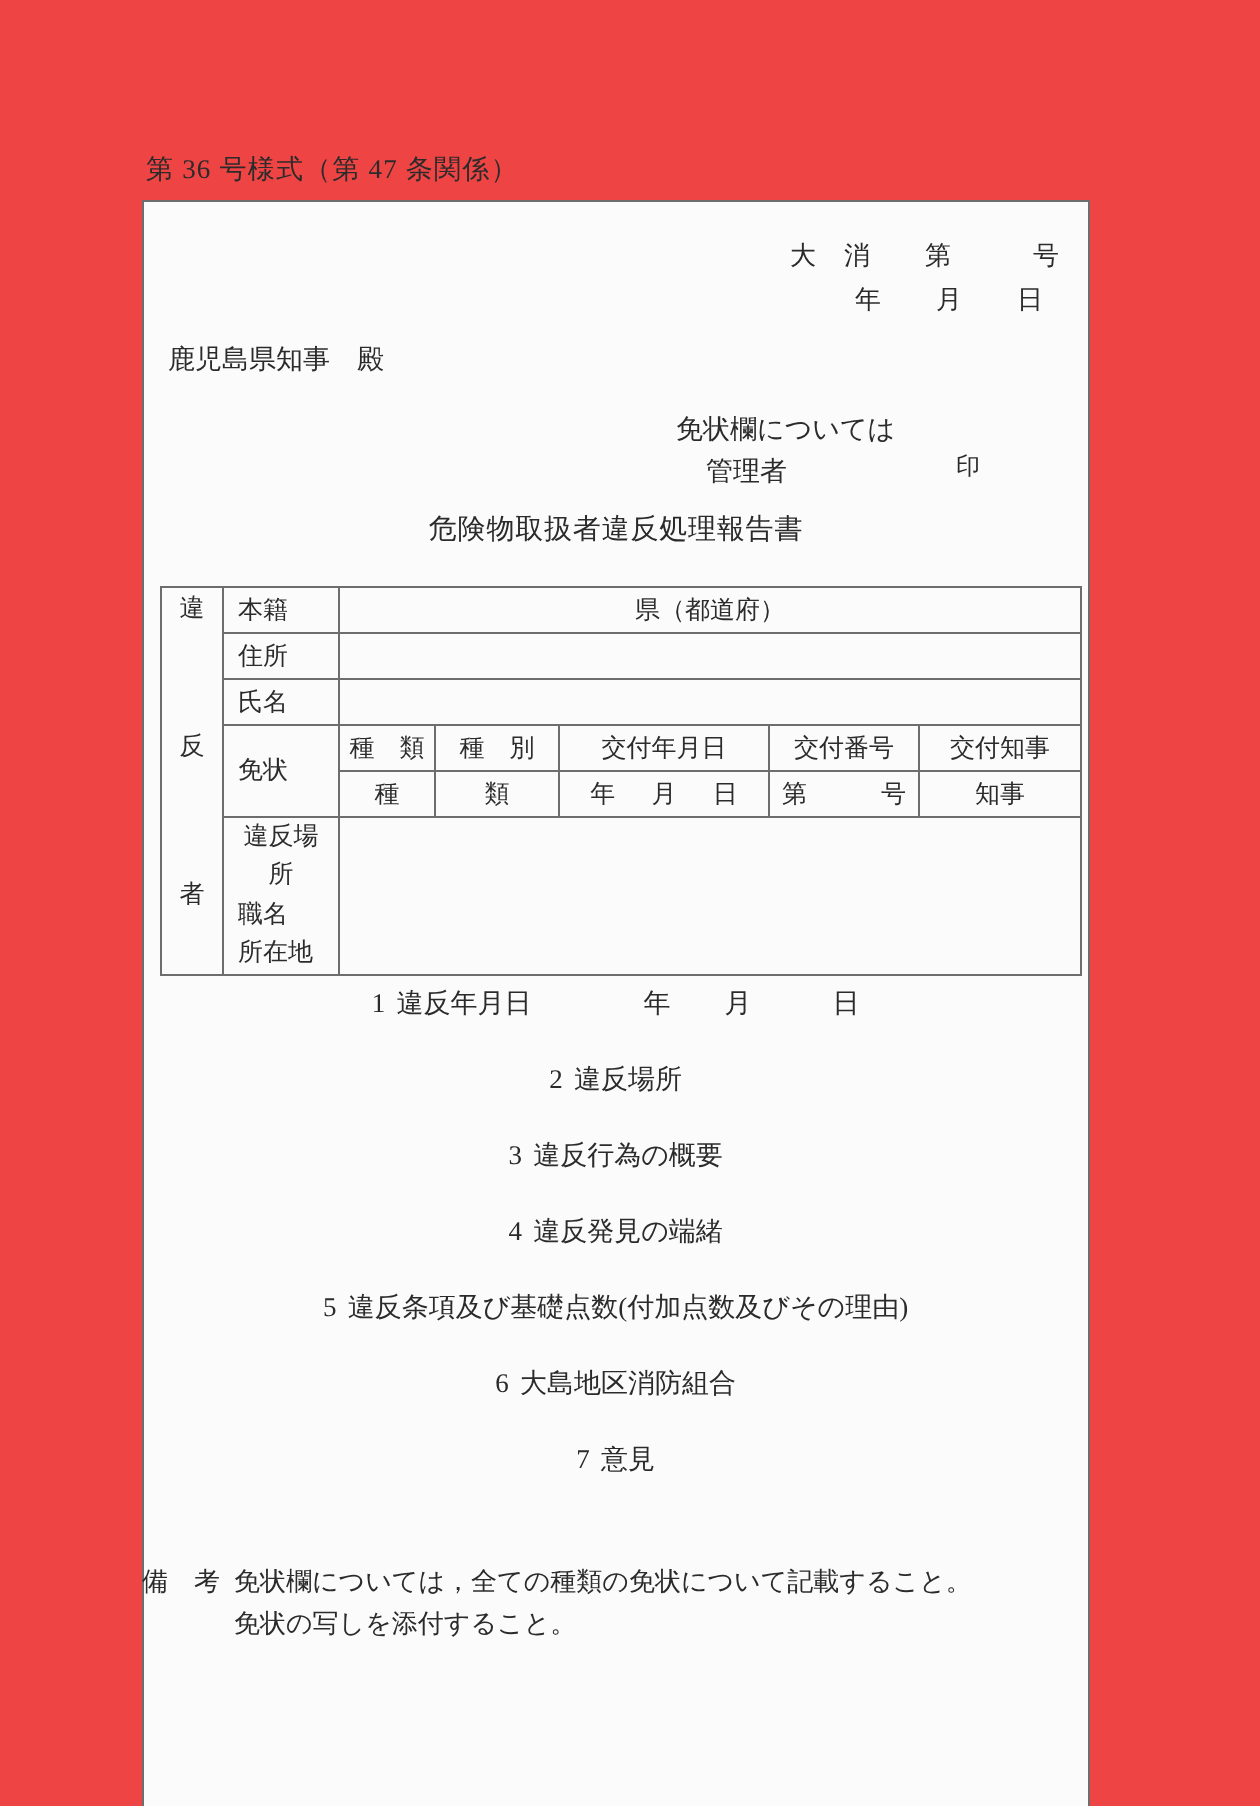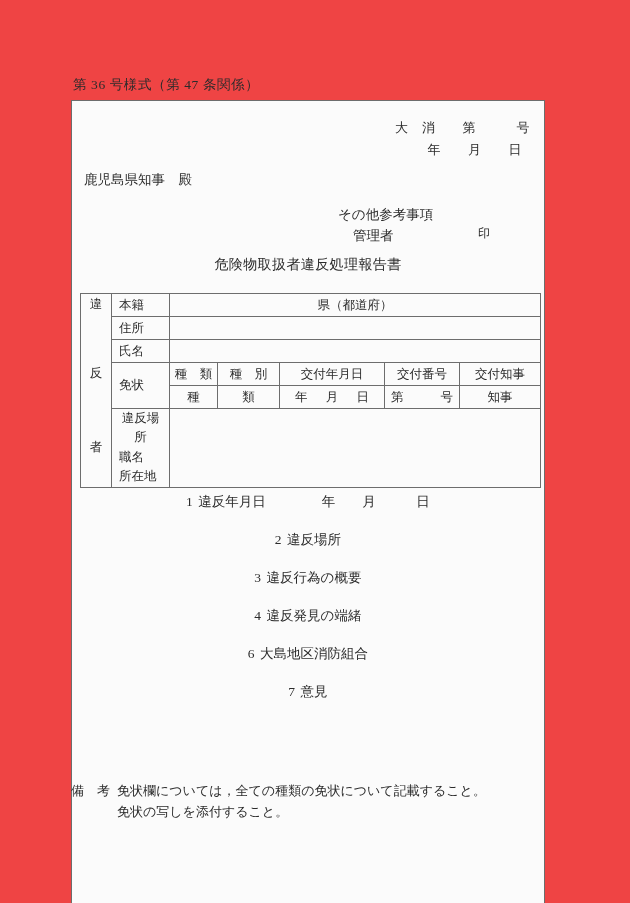--- a/index.html
+++ b/index.html
@@ -209,21 +209,21 @@
 
   <div class="form-no">第 36 号様式（第 47 条関係）</div>
 
   <div class="frame">
 
     <div class="doc-no">大　消　　第　　　号</div>
     <div class="doc-date">年　　月　　日</div>
 
     <div class="addressee">鹿児島県知事　殿</div>
 
-    <div class="org">その他参考事項</div>
+    <div class="org">免状欄については</div>
     <div class="org-role">管理者</div>
     <div class="seal">印</div>
 
     <div class="doc-title">危険物取扱者違反処理報告書</div>
 
     <table class="main-table">
       <colgroup>
         <col style="width:31px">
         <col style="width:58px">
         <col style="width:48px">
@@ -319,20 +319,23 @@
       <div class="item">
         <span class="num">2</span><span>違反場所</span>
       </div>
       <div class="item">
         <span class="num">3</span><span>違反行為の概要</span>
       </div>
       <div class="item">
         <span class="num">4</span><span>違反発見の端緒</span>
       </div>
       <div class="item">
+        <span class="num">5</span><span>違反条項及び基礎点数(付加点数及びその理由)</span>
+      </div>
+      <div class="item">
         <span class="num">6</span><span>大島地区消防組合</span>
       </div>
       <div class="item">
         <span class="num">7</span><span>意見</span>
       </div>
     </div>
 
   </div>
 
   <div class="note">

